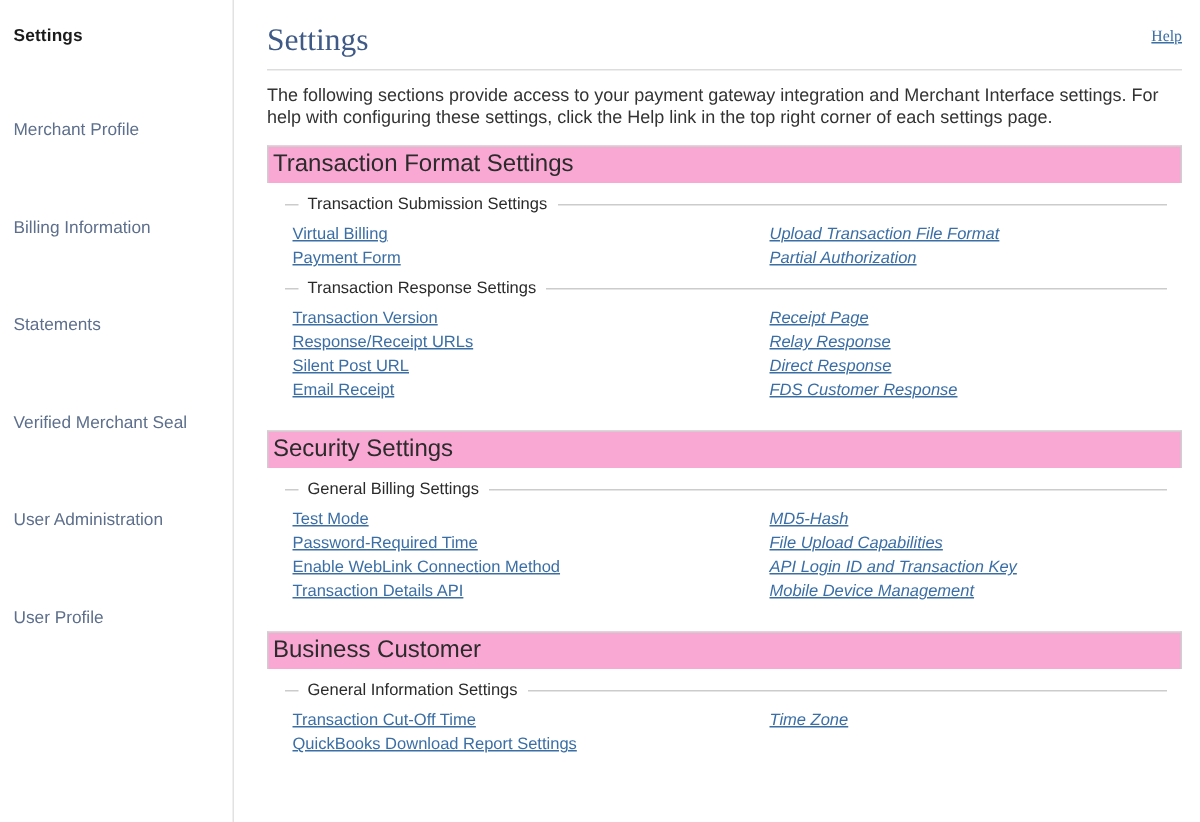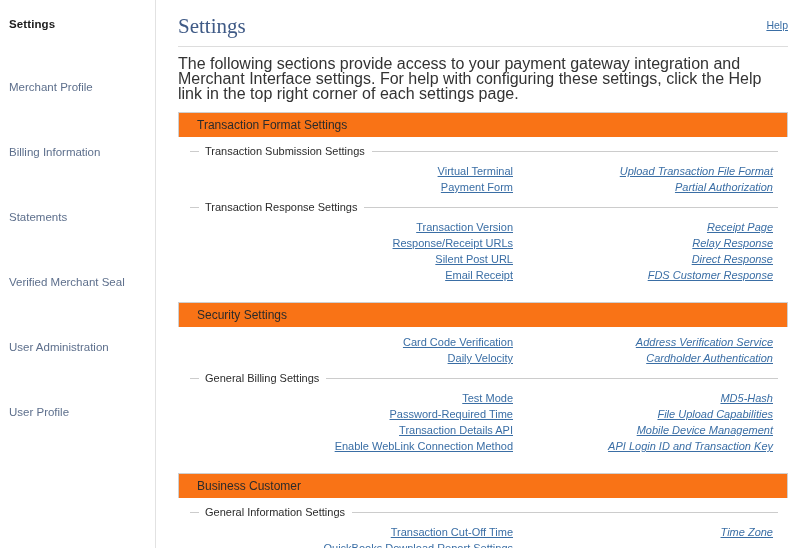--- a/index.html
+++ b/index.html
@@ -78,54 +78,54 @@
     font-weight: normal;
   }
   #page-head .help {
     position: absolute;
     right: 12px;
     top: 19px;
     font-size: 10.5px;
     color: #3a6ea5;
     text-decoration: underline;
     cursor: pointer;
+    font-family: Liberation Serif, serif;
   }
   .head-rule {
     margin: 8px 12px 0 21px;
     height: 1px;
     background: #dddddd;
     font-size: 0;
     line-height: 0;
   }
 
   .intro {
     margin: 9px 13px 0 21px;
-    font-size: 16px;
+    font-size: 12px;
     line-height: 15px;
     color: #333333;
   }
 
   
   .section {
     margin: 11px 12px 0 21px;
   }
   .section-header {
-    background: #f97316;
+    background: #f9a8d4;
     border: 1px solid #cfcfcf;
     border-bottom: none;
     box-sizing: border-box;
     height: 25px;
     line-height: 24px;
-    padding-left: 18px;
-    font-size: 12px;
+    padding-left: 3px;
+    font-size: 16px;
     color: #2b2b2b;
   }
   .section-body {
     padding: 6px 0 4px 0;
-    text-align: right;
   }
 
   
   .group {
     margin: 0 0 0 12px;
     padding: 0;
   }
   .group-legend {
     display: flex;
     align-items: center;
@@ -207,21 +207,21 @@
           <div class="section-header">Transaction Format Settings</div>
           <div class="section-body">
             <div class="group">
               <div class="group-legend">
                 <span class="dash"></span>
                 <span class="legend-text">Transaction Submission Settings</span>
                 <span class="rule"></span>
               </div>
               <div class="links">
                 <div class="link-row">
-                  <div class="link-col left"><a class="slink">Virtual Terminal</a></div>
+                  <div class="link-col left"><a class="slink">Virtual Billing</a></div>
                   <div class="link-col right"><a class="slink">Upload Transaction File Format</a></div>
                 </div>
                 <div class="link-row">
                   <div class="link-col left"><a class="slink">Payment Form</a></div>
                   <div class="link-col right"><a class="slink">Partial Authorization</a></div>
                 </div>
               </div>
             </div>
             <div class="group">
               <div class="group-legend">
@@ -247,53 +247,43 @@
                   <div class="link-col right"><a class="slink">FDS Customer Response</a></div>
                 </div>
               </div>
             </div>
           </div>
         </div>
         <div class="section">
           <div class="section-header">Security Settings</div>
           <div class="section-body">
             <div class="group">
-              <div class="links">
-                <div class="link-row">
-                  <div class="link-col left"><a class="slink">Card Code Verification</a></div>
-                  <div class="link-col right"><a class="slink">Address Verification Service</a></div>
-                </div>
-                <div class="link-row">
-                  <div class="link-col left"><a class="slink">Daily Velocity</a></div>
-                  <div class="link-col right"><a class="slink">Cardholder Authentication</a></div>
-                </div>
-              </div>
             </div>
             <div class="group">
               <div class="group-legend">
                 <span class="dash"></span>
                 <span class="legend-text">General Billing Settings</span>
                 <span class="rule"></span>
               </div>
               <div class="links">
                 <div class="link-row">
                   <div class="link-col left"><a class="slink">Test Mode</a></div>
                   <div class="link-col right"><a class="slink">MD5-Hash</a></div>
                 </div>
                 <div class="link-row">
                   <div class="link-col left"><a class="slink">Password-Required Time</a></div>
                   <div class="link-col right"><a class="slink">File Upload Capabilities</a></div>
                 </div>
                 <div class="link-row">
+                  <div class="link-col left"><a class="slink">Enable WebLink Connection Method</a></div>
+                  <div class="link-col right"><a class="slink">API Login ID and Transaction Key</a></div>
+                </div>
+                <div class="link-row">
                   <div class="link-col left"><a class="slink">Transaction Details API</a></div>
                   <div class="link-col right"><a class="slink">Mobile Device Management</a></div>
-                </div>
-                <div class="link-row">
-                  <div class="link-col left"><a class="slink">Enable WebLink Connection Method</a></div>
-                  <div class="link-col right"><a class="slink">API Login ID and Transaction Key</a></div>
                 </div>
               </div>
             </div>
           </div>
         </div>
         <div class="section">
           <div class="section-header">Business Customer</div>
           <div class="section-body">
             <div class="group">
               <div class="group-legend">

